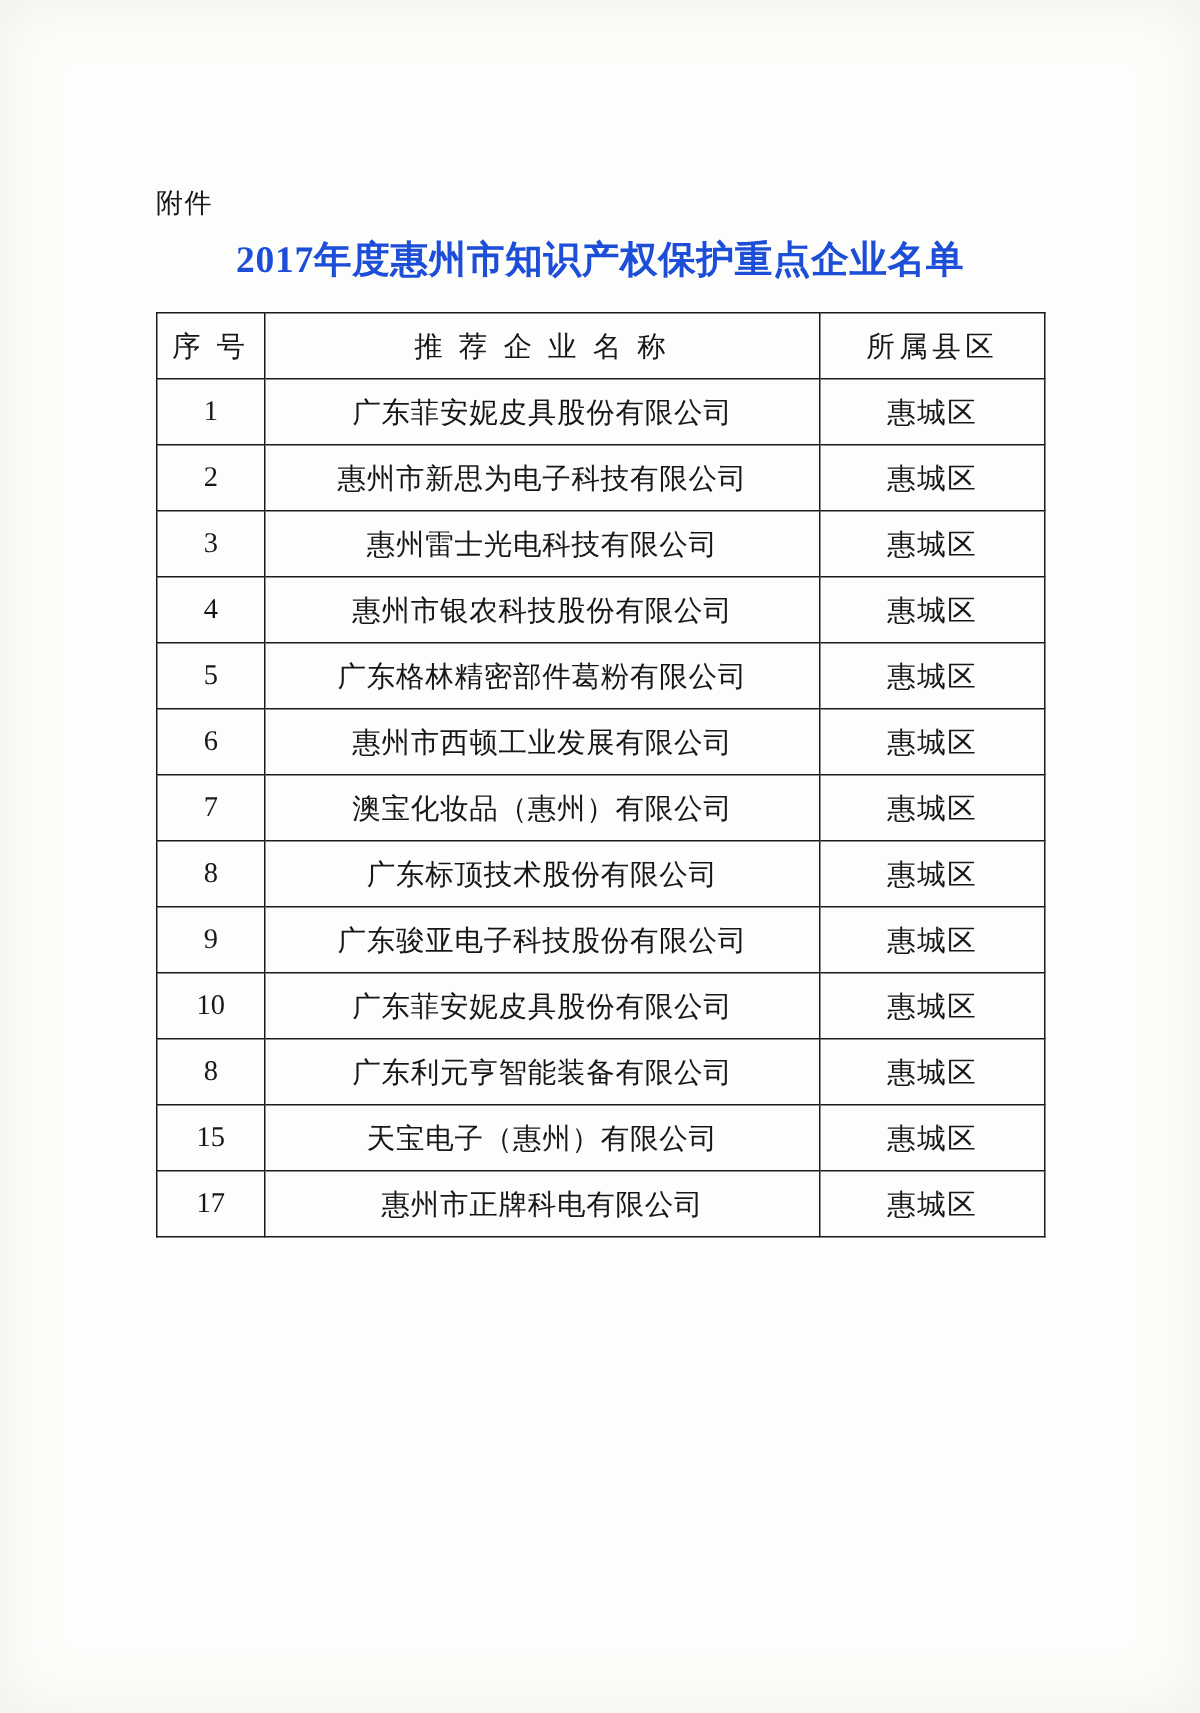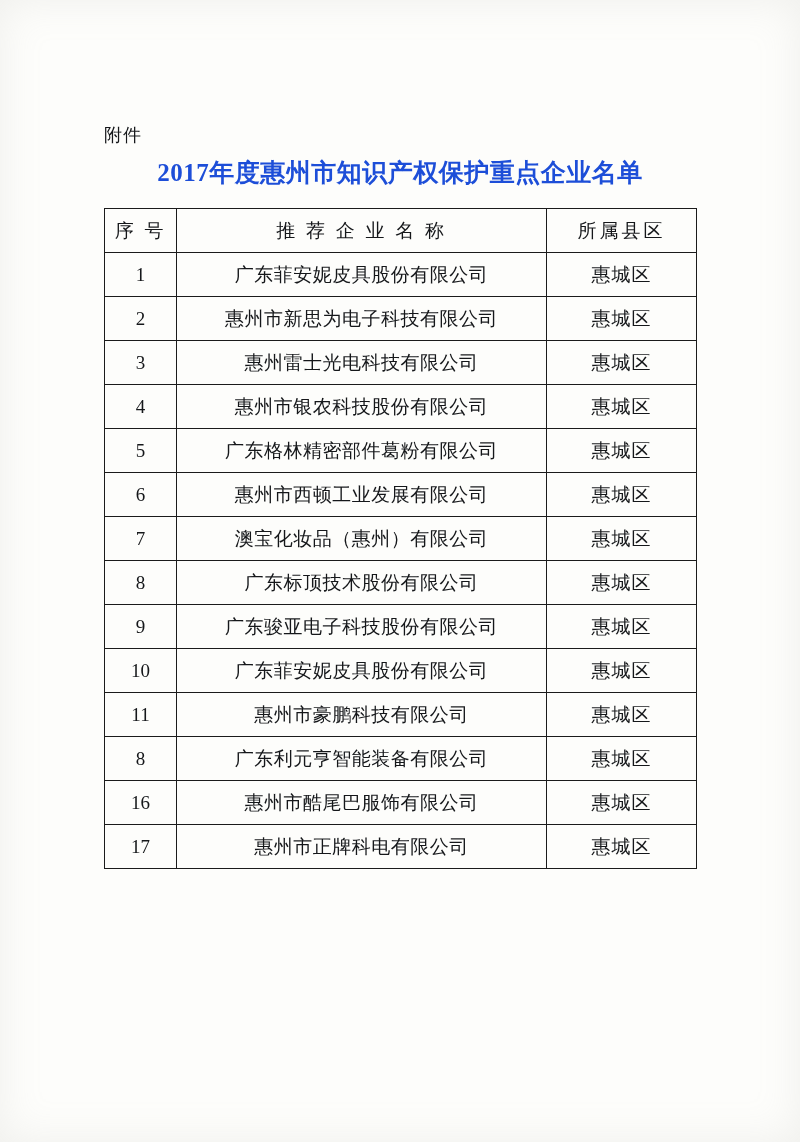--- a/index.html
+++ b/index.html
@@ -172,32 +172,27 @@
             <td class="idx">9</td>
             <td class="name">广东骏亚电子科技股份有限公司</td>
             <td class="area">惠城区</td>
           </tr>
           <tr>
             <td class="idx">10</td>
             <td class="name">广东菲安妮皮具股份有限公司</td>
             <td class="area">惠城区</td>
           </tr>
           <tr>
-            <td class="idx">11</td>
-            <td class="name">惠州市豪鹏科技有限公司</td>
-            <td class="area">惠城区</td>
-          </tr>
-          <tr>
             <td class="idx">8</td>
             <td class="name">广东利元亨智能装备有限公司</td>
             <td class="area">惠城区</td>
           </tr>
           <tr>
-            <td class="idx">16</td>
-            <td class="name">惠州市酷尾巴服饰有限公司</td>
+            <td class="idx">15</td>
+            <td class="name">天宝电子（惠州）有限公司</td>
             <td class="area">惠城区</td>
           </tr>
           <tr>
             <td class="idx">17</td>
             <td class="name">惠州市正牌科电有限公司</td>
             <td class="area">惠城区</td>
           </tr>
         </tbody>
       </table>
     </div>

